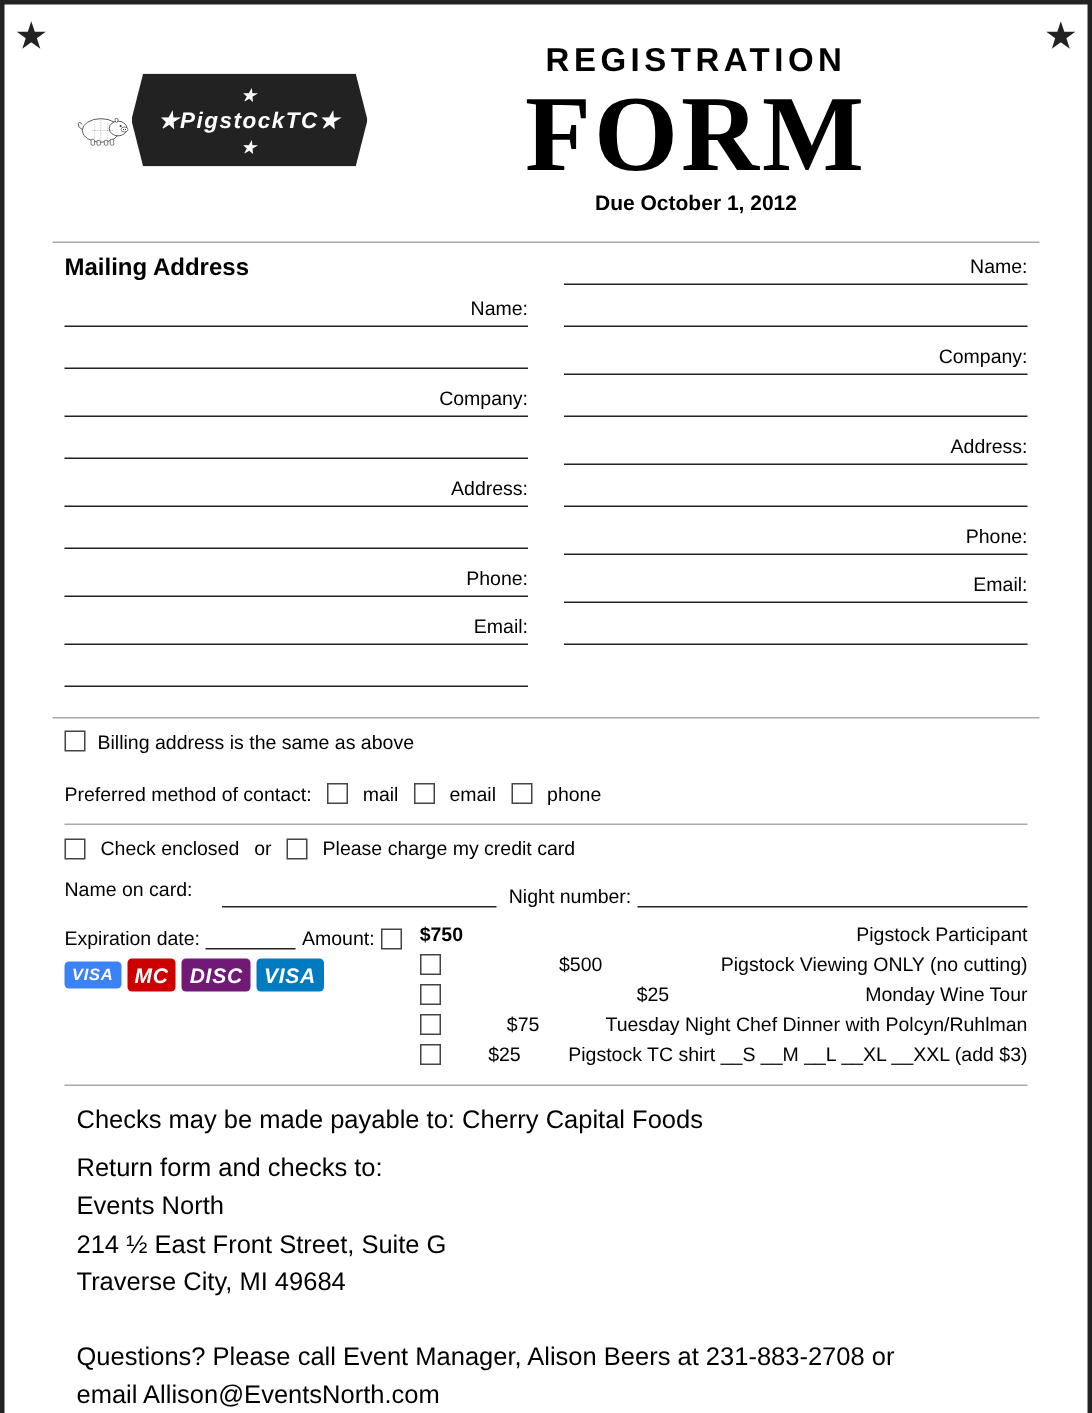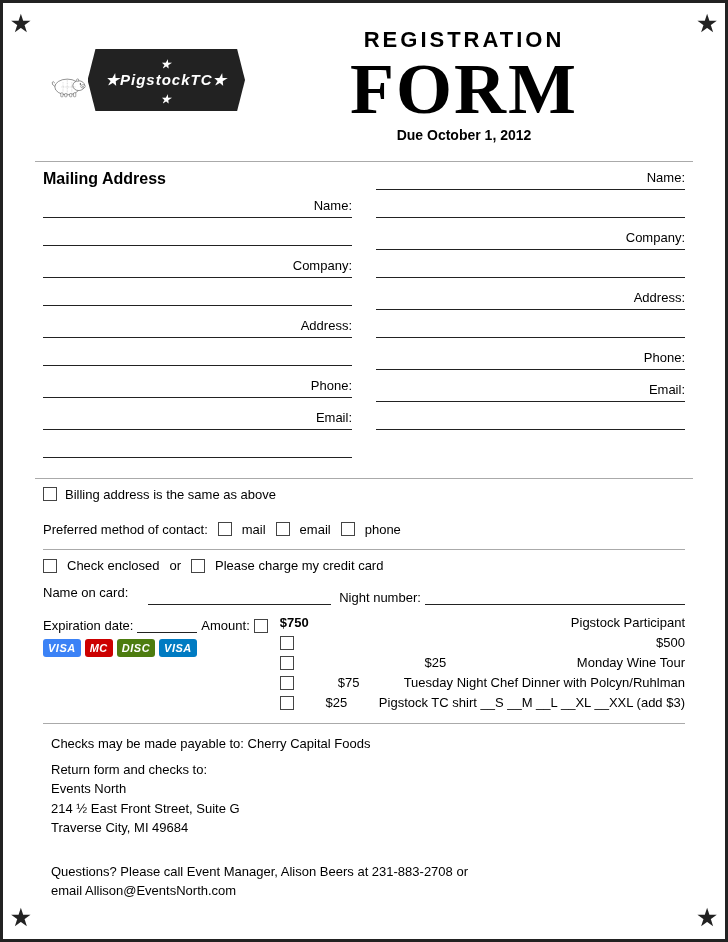--- a/index.html
+++ b/index.html
@@ -215,38 +215,38 @@
     }
     .cc-logos {
       display: flex;
       gap: 4px;
       margin-top: 6px;
       align-items: center;
     }
     .cc-logo {
       background: #222;
       color: #fff;
-      font-size: 11px;
+      font-size: 14px;
       font-weight: bold;
       padding: 3px 5px;
       border-radius: 3px;
       letter-spacing: 0.5px;
       font-style: italic;
     }
     .cc-logo.visa { background: #3b82f6; font-size: 11px; font-style: italic; }
     .cc-logo.mc { background: #cc0000; }
-    .cc-logo.disc { background: #4d7c0f; }
+    .cc-logo.disc { background: #701a75; }
     .cc-logo.amex { background: #007bc2; }
 
     .footer-section {
       padding: 0 8px;
       margin-top: 10px;
     }
     .footer-text {
-      font-size: 13px;
+      font-size: 17px;
       margin-bottom: 6px;
       line-height: 1.5;
     }
 
     
     .pig-svg {
       width: 130px;
       height: 75px;
     }
     .logo-star {
@@ -444,20 +444,21 @@
         </div>
       </div>
       <div class="amount-options">
         <div class="amount-option-row">
           <span class="field-label" style="font-weight:bold;">$750</span>
           <span class="field-label">Pigstock Participant</span>
         </div>
         <div class="amount-option-row">
           <span class="checkbox-box"></span>
           <span class="field-label">$500</span>
+          <span class="field-label"> Pigstock Viewing ONLY (no cutting)</span>
         </div>
         <div class="amount-option-row">
           <span class="checkbox-box"></span>
           <span class="field-label">$25</span>
           <span class="field-label"> Monday Wine Tour</span>
         </div>
         <div class="amount-option-row">
           <span class="checkbox-box"></span>
           <span class="field-label">$75</span>
           <span class="field-label"> Tuesday Night Chef Dinner with Polcyn/Ruhlman</span>

